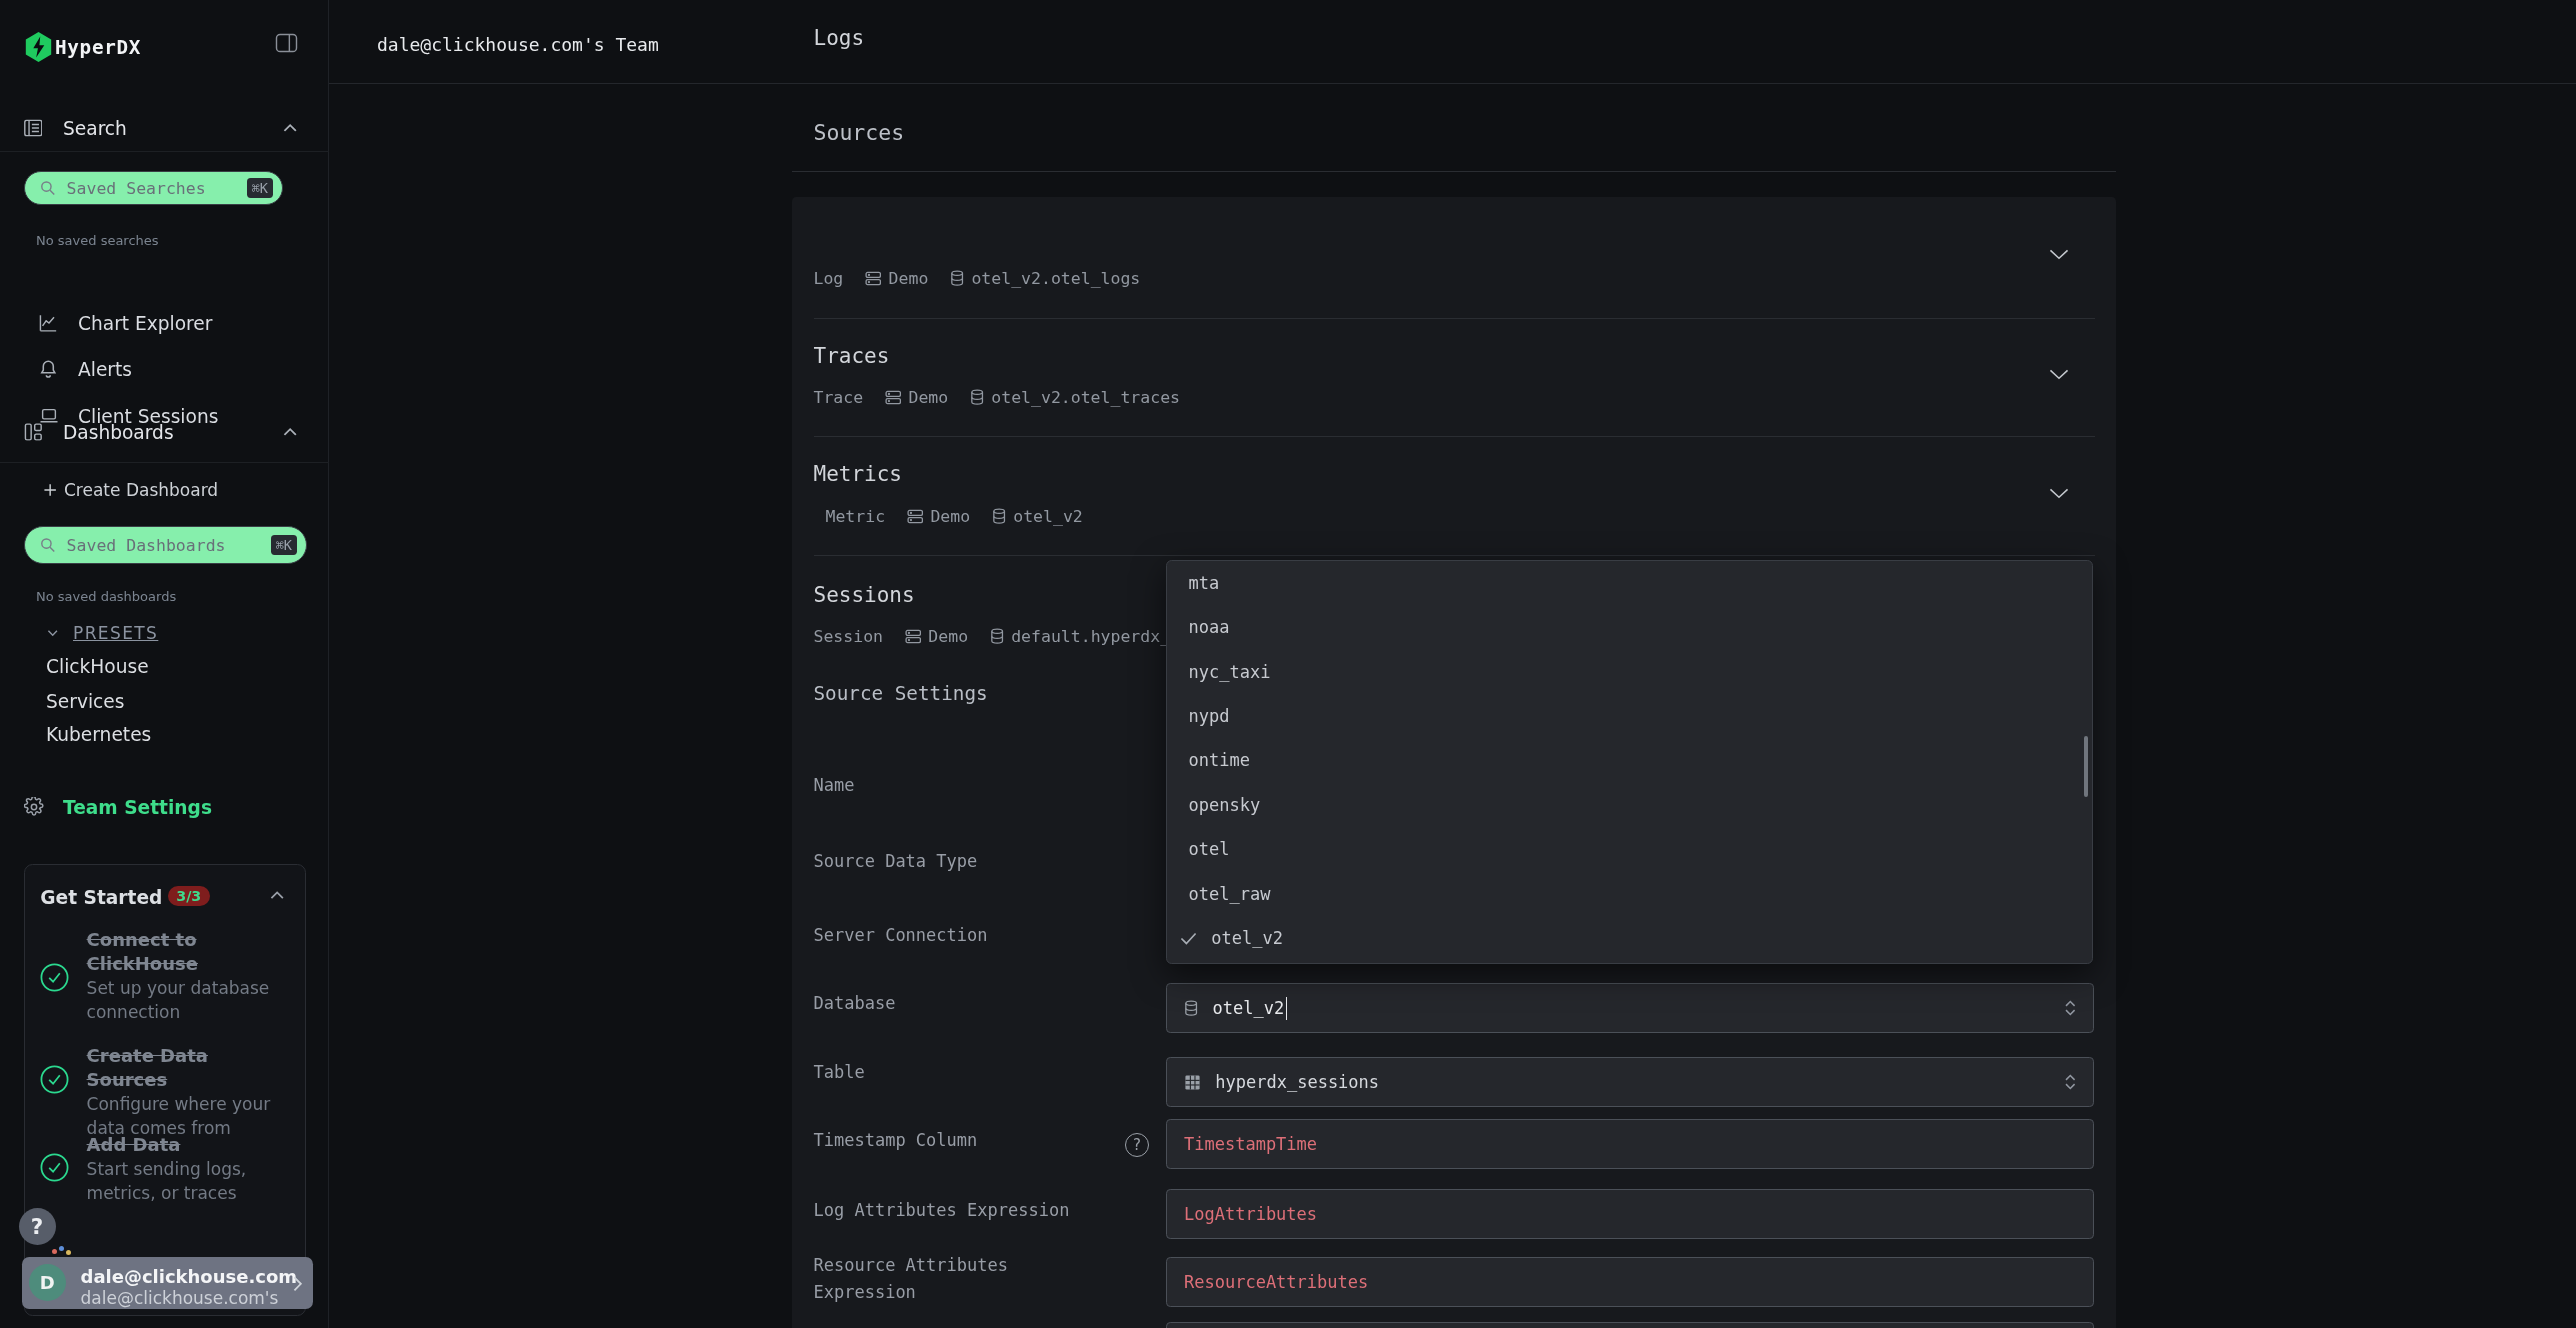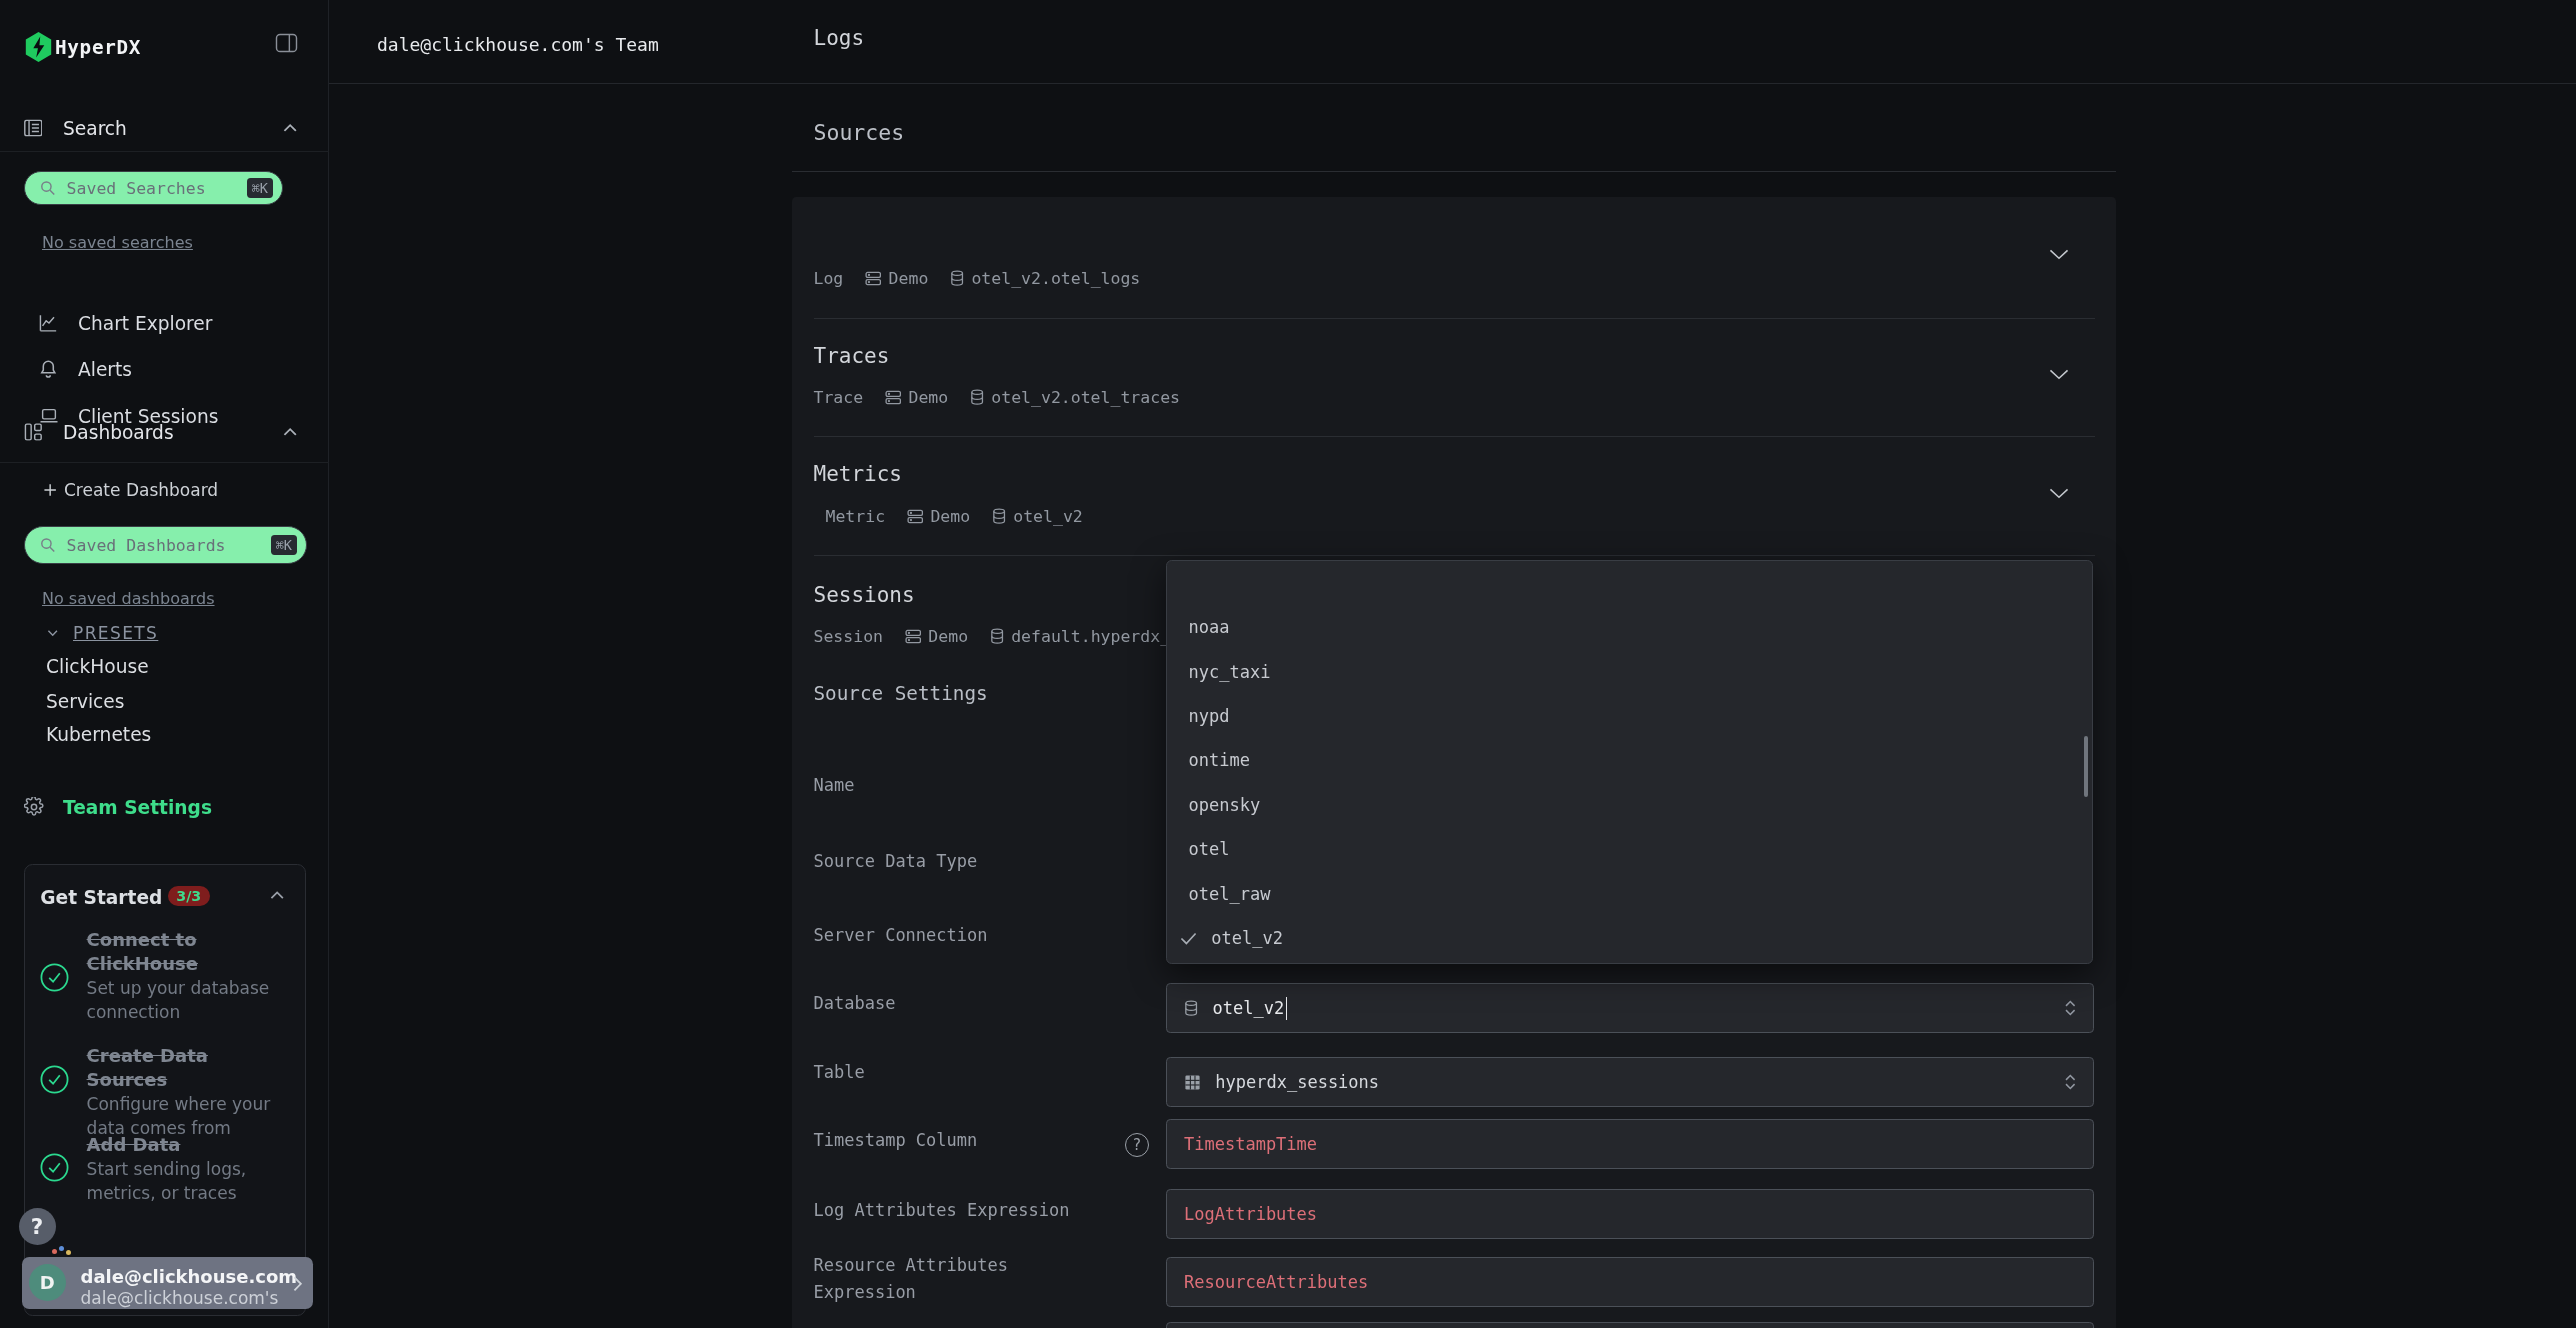--- a/index.html
+++ b/index.html
@@ -29,21 +29,21 @@
   .side-divider { position:absolute; left:0; width:329px; height:0; border-top:0.7px solid #1d2024; }
 
   .pill { position:absolute; background:#86efac; border:0.7px solid #393e45; border-radius:19.3px; }
   .pill .mag { position:absolute; left:15.7px; top:50%; transform:translateY(-50%); }
   .pill .ph { position:absolute; left:42px; top:50%; transform:translateY(-50%);
               font-size:16.5px; color:#697079; }
   .pill .chip { position:absolute; right:8.6px; top:50%; transform:translateY(-50%);
                 background:#272b31; color:#99a0aa; font-size:13.6px; border-radius:3.6px;
                 padding:2.1px 5px; }
 
-  .muted-note { position:absolute; left:42px; font-size:16px; color:#7b8490;text-decoration:underline; }
+  .muted-note { position:absolute; left:36px; font-size:13px; color:#7b8490; }
   .nav-item-icon { position:absolute; left:23.6px; top:50%; transform:translateY(-50%); }
   .nav-item { position:absolute; left:15px; width:329px; height:34px; cursor:pointer;margin-top:33px; }
   .nav-item .lbl { position:absolute; left:63px; top:50%; transform:translateY(-50%);
                    font-size:18.6px; color:#dadde2; }
   .plus-row { position:absolute; left:0; width:329px; height:31.5px; cursor:pointer; }
   .plus-row .lbl { position:absolute; left:64px; top:50%; transform:translateY(-50%);
                    font-size:17px; color:#ced2d7; }
   .presets-row { position:absolute; left:0; width:329px; height:29px; cursor:pointer; }
   .presets-row .lbl { position:absolute; left:73px; top:50%; transform:translateY(-50%);
                       font-size:17px; color:#8b93a0; letter-spacing:1.4px;text-decoration:underline; }
@@ -525,20 +525,23 @@
     </div>
 
     <div class="f-input mono" style="top:1060px;">
       <span class="val-red">ResourceAttributes</span>
     </div>
 
     <div class="f-input" style="top:1125px; height:29px;"></div>
   </div>
 
   <div class="dropdown mono">
+    <div class="dd-item" style="top:0;">
+        <span>mta</span>
+      </div>
     <div class="dd-item" style="top:44px;">
         <span>noaa</span>
       </div>
     <div class="dd-item" style="top:89px;">
         <span>nyc_taxi</span>
       </div>
     <div class="dd-item" style="top:133px;">
         <span>nypd</span>
       </div>
     <div class="dd-item" style="top:177px;">

